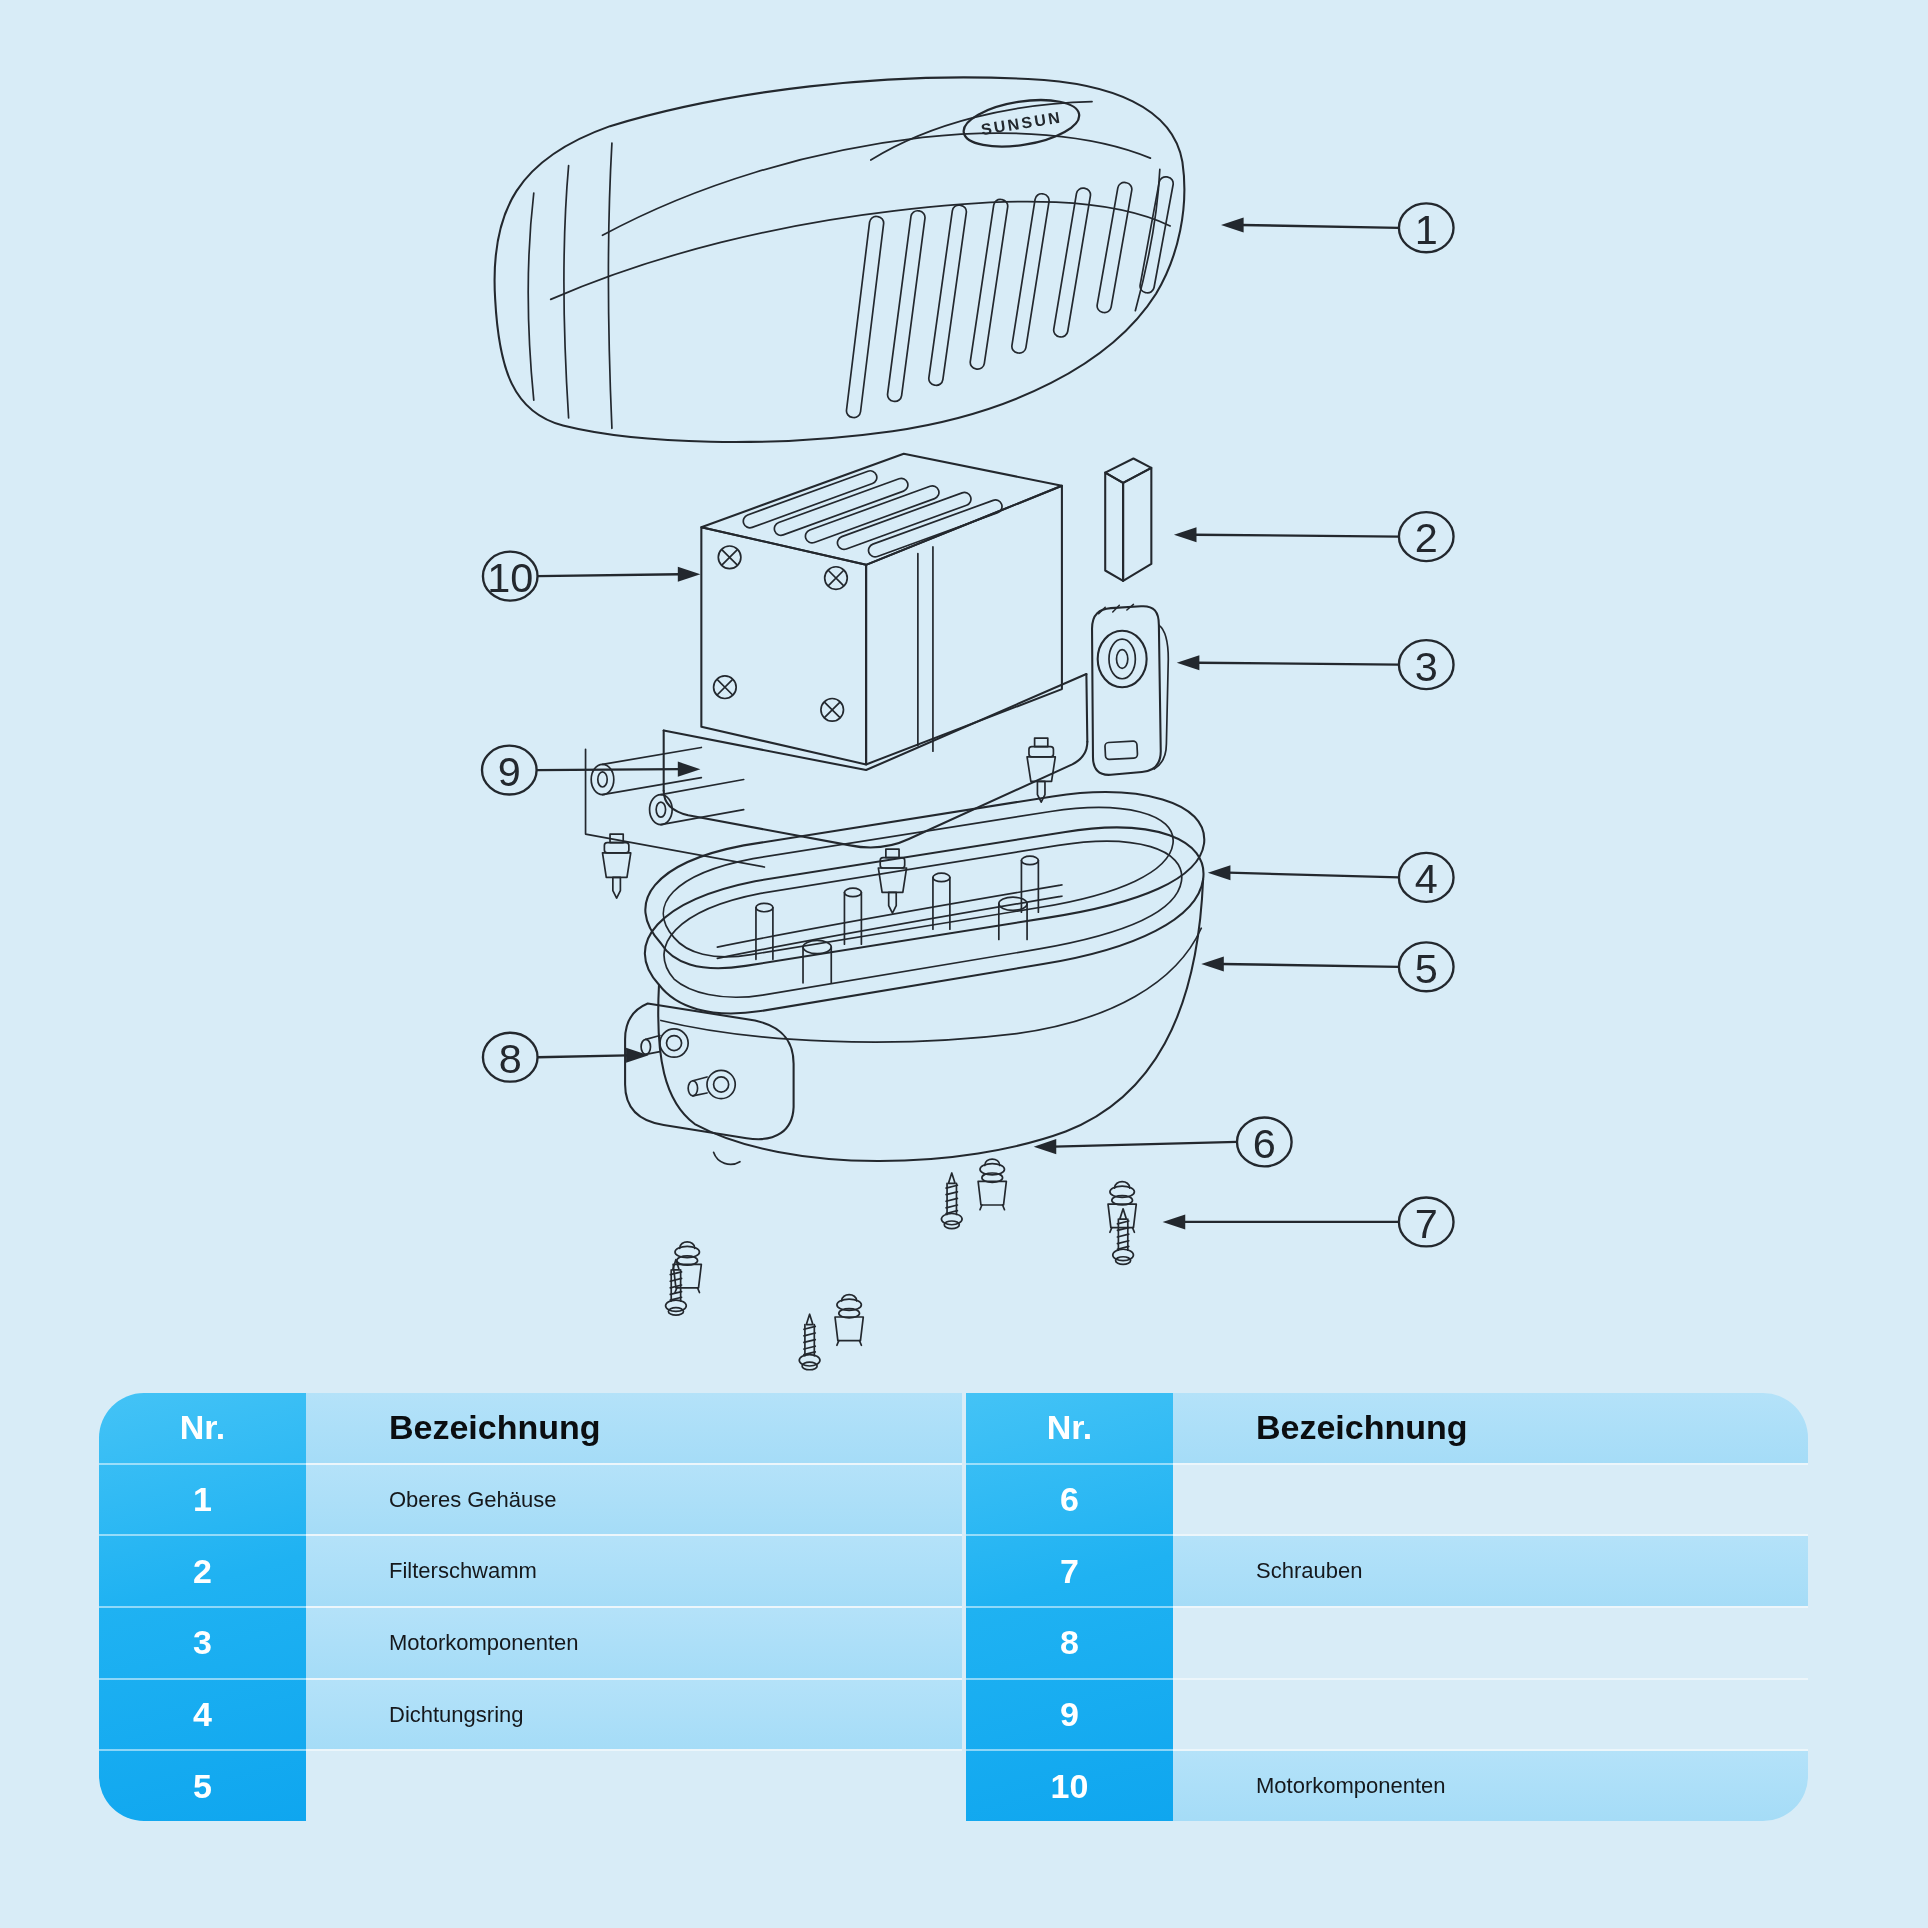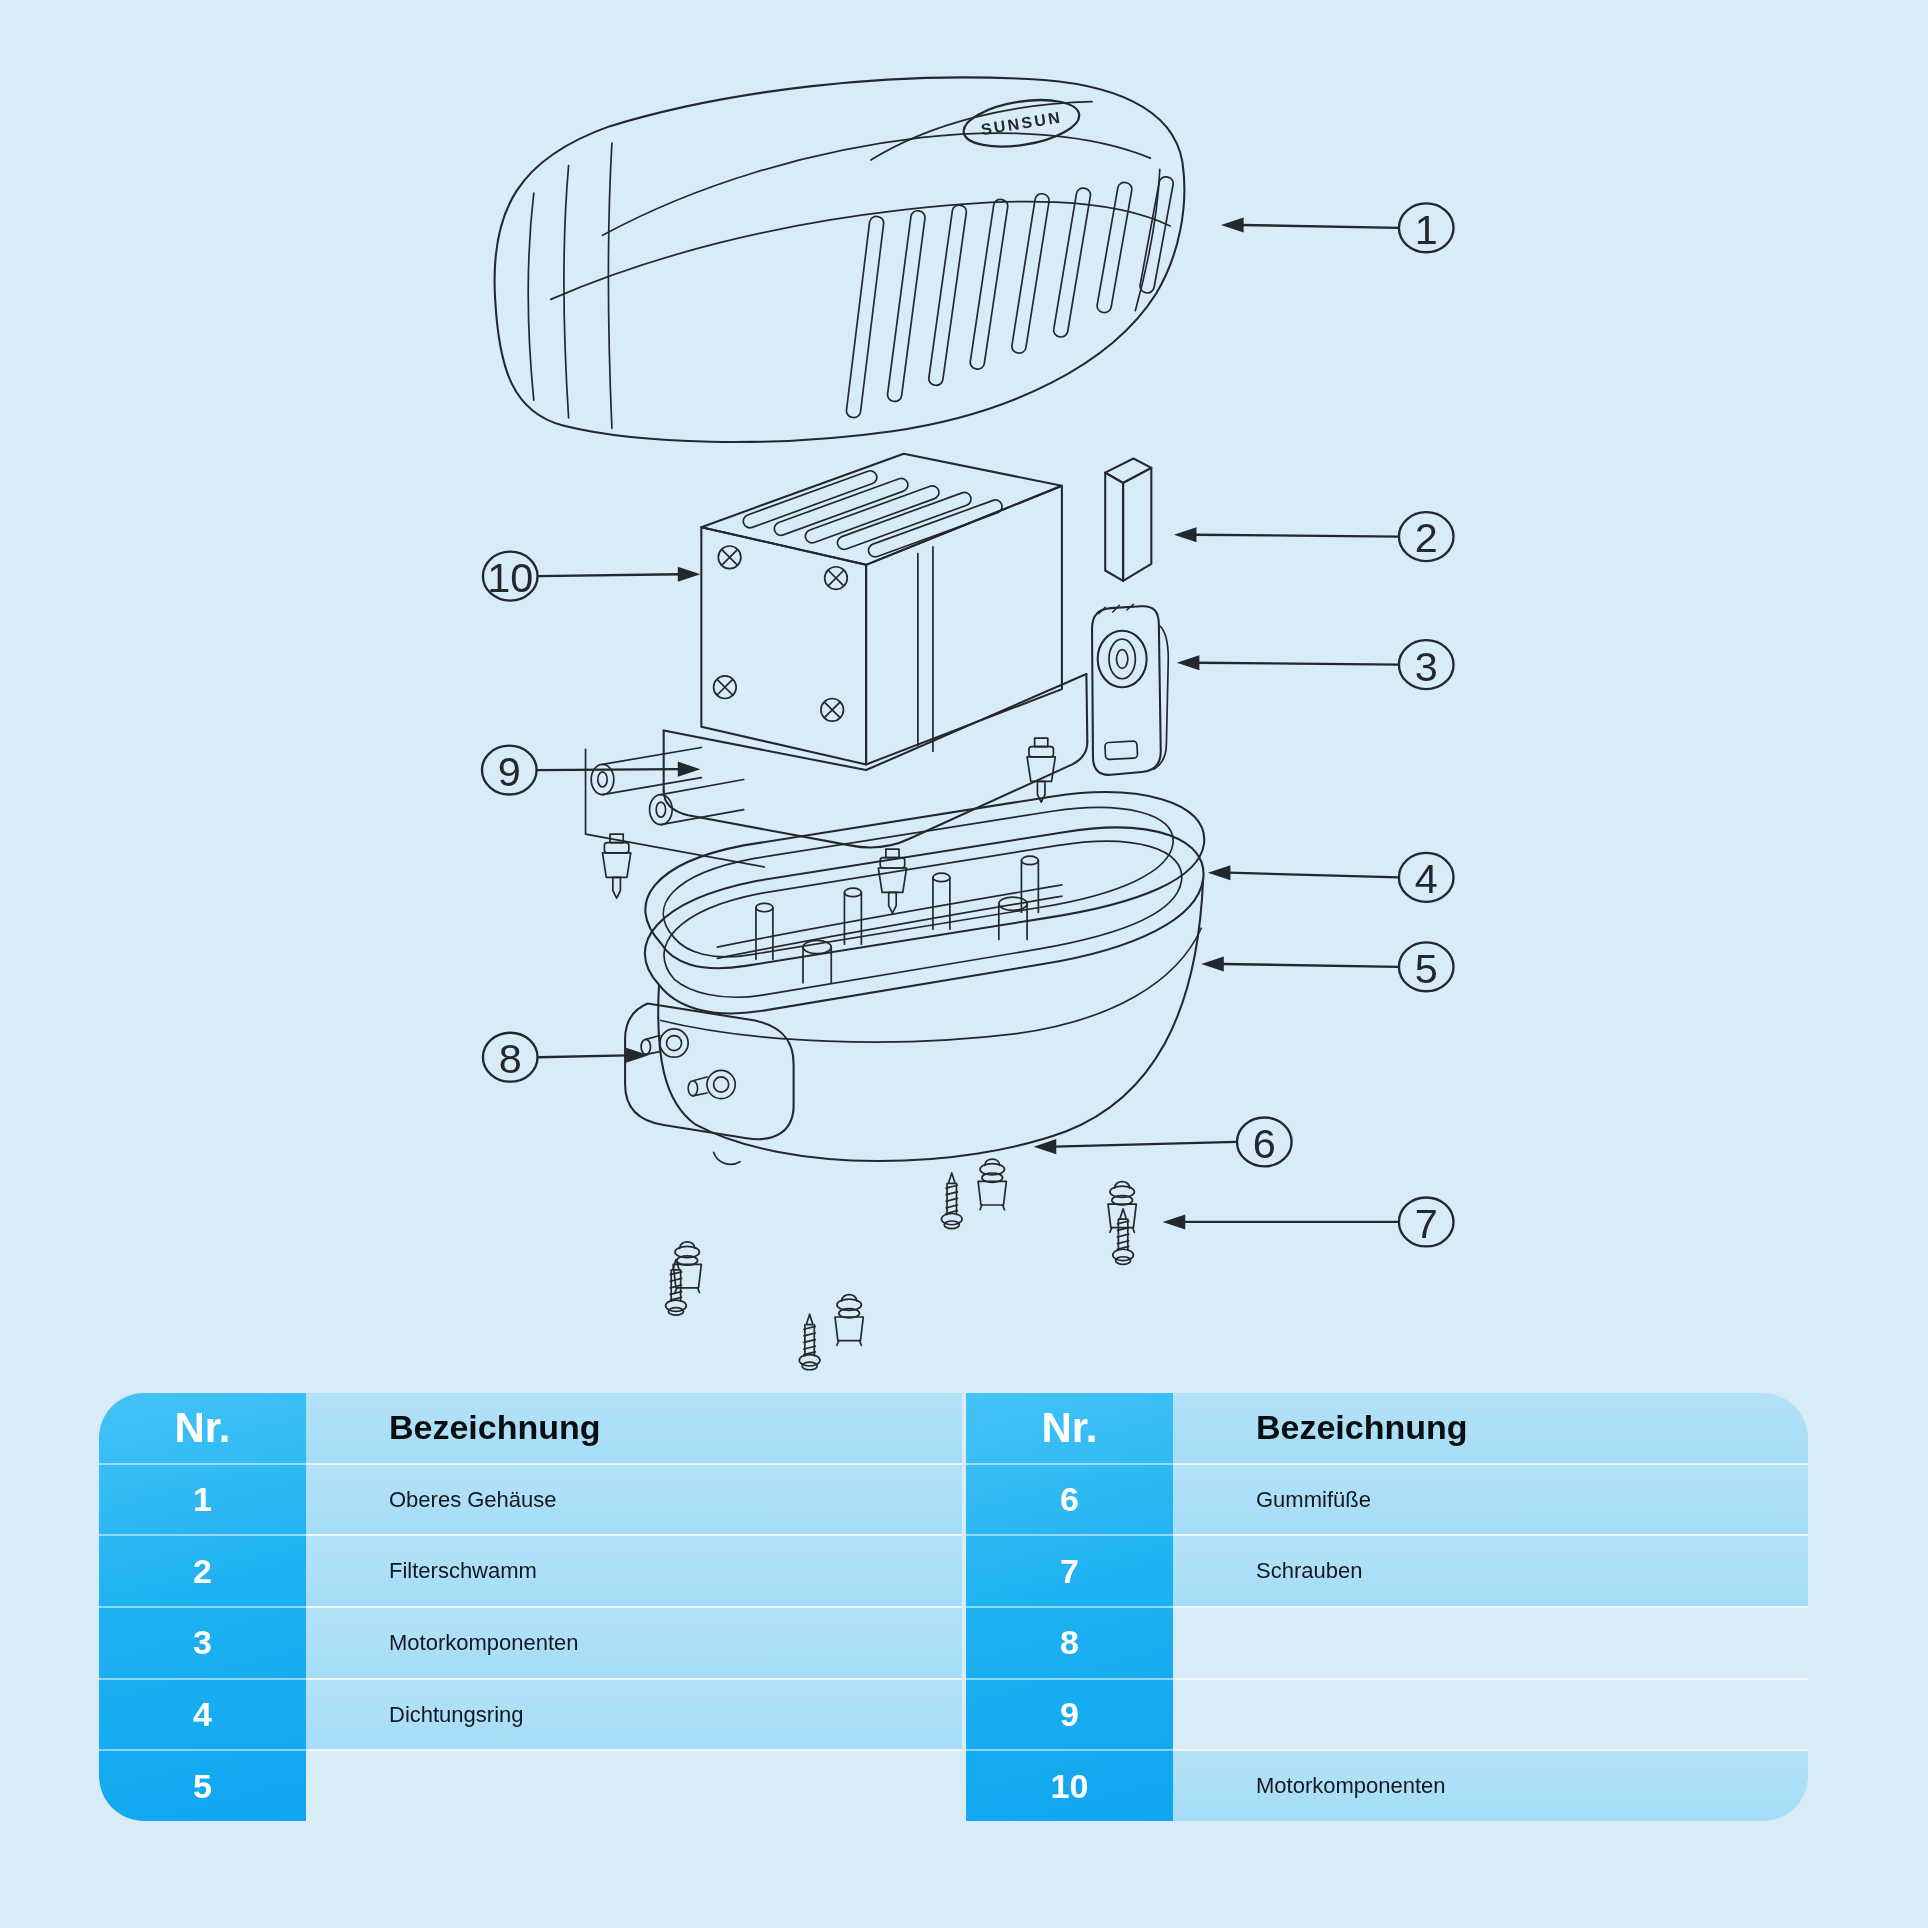--- a/index.html
+++ b/index.html
@@ -18,21 +18,21 @@
   .nrbg{position:absolute;left:0;top:0;bottom:0;width:207px;
         background:linear-gradient(165deg,#44c3f6 0%,#1fb2f2 45%,#0fa6ef 100%);}
   .prow{flex:1;display:flex;position:relative;z-index:1;}
   .prow + .prow{border-top:2.8px solid rgba(255,255,255,0.5);}
   .cell-nr{width:207px;flex:0 0 207px;display:flex;align-items:center;justify-content:center;
            color:#ffffff;font-size:34px;font-weight:bold;}
   .cell-name{flex:1;display:flex;align-items:center;padding-left:83px;
              background:linear-gradient(180deg,#b4e2f9,#a5dcf7);
              color:#15181c;font-size:22px;}
   .prow.head .cell-name{font-weight:bold;color:#0b0e11;font-size:34px;}
-  .prow.head .cell-nr{font-size:42px;}
+  .prow.head .cell-nr{font-size:34px;}
   svg text{user-select:none;}
 </style>
 </head>
 <body>
 
 <svg id="art" viewBox="0 0 2048 2048" fill="none" stroke="#23282e" stroke-width="2.2" stroke-linecap="round" stroke-linejoin="round">
 
   <g>
     <path d="M526,318 C520,222 552,168 648,134 C772,96 942,76 1092,84 C1180,88 1246,114 1256,172 C1263,220 1252,272 1228,312 C1180,388 1072,440 948,458 C820,476 678,472 598,452 C545,438 530,392 526,318 Z"></path>
     <path stroke-width="1.8" d="M585,318 C700,268 830,238 950,224 C1080,208 1180,210 1243,240"></path>
@@ -286,21 +286,20 @@
     </div>
   </div>
 <div class="ptable" id="table-right">
   <div class="nrbg"></div>
 <div class="prow head">
       <div class="cell-nr">Nr.</div>
       <div class="cell-name">Bezeichnung</div>
     </div>
     <div class="prow">
       <div class="cell-nr">6</div>
-      <div class="cell-name">Gummifüße</div>
     </div>
     <div class="prow">
       <div class="cell-nr">7</div>
       <div class="cell-name">Schrauben</div>
     </div>
     <div class="prow">
       <div class="cell-nr">8</div>
     </div>
     <div class="prow">
       <div class="cell-nr">9</div>

